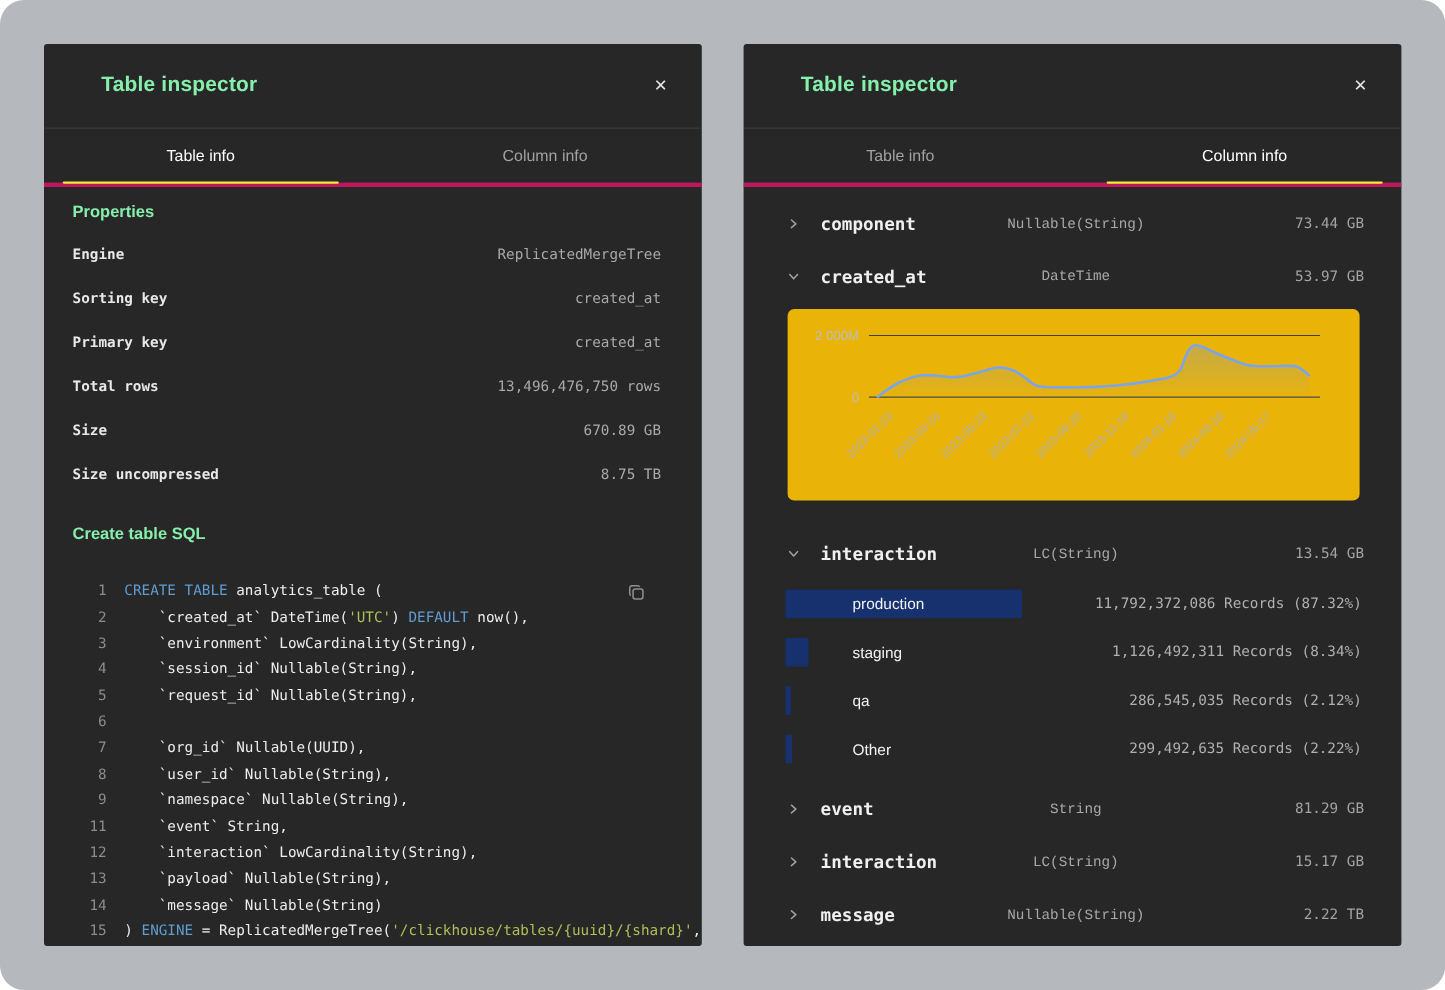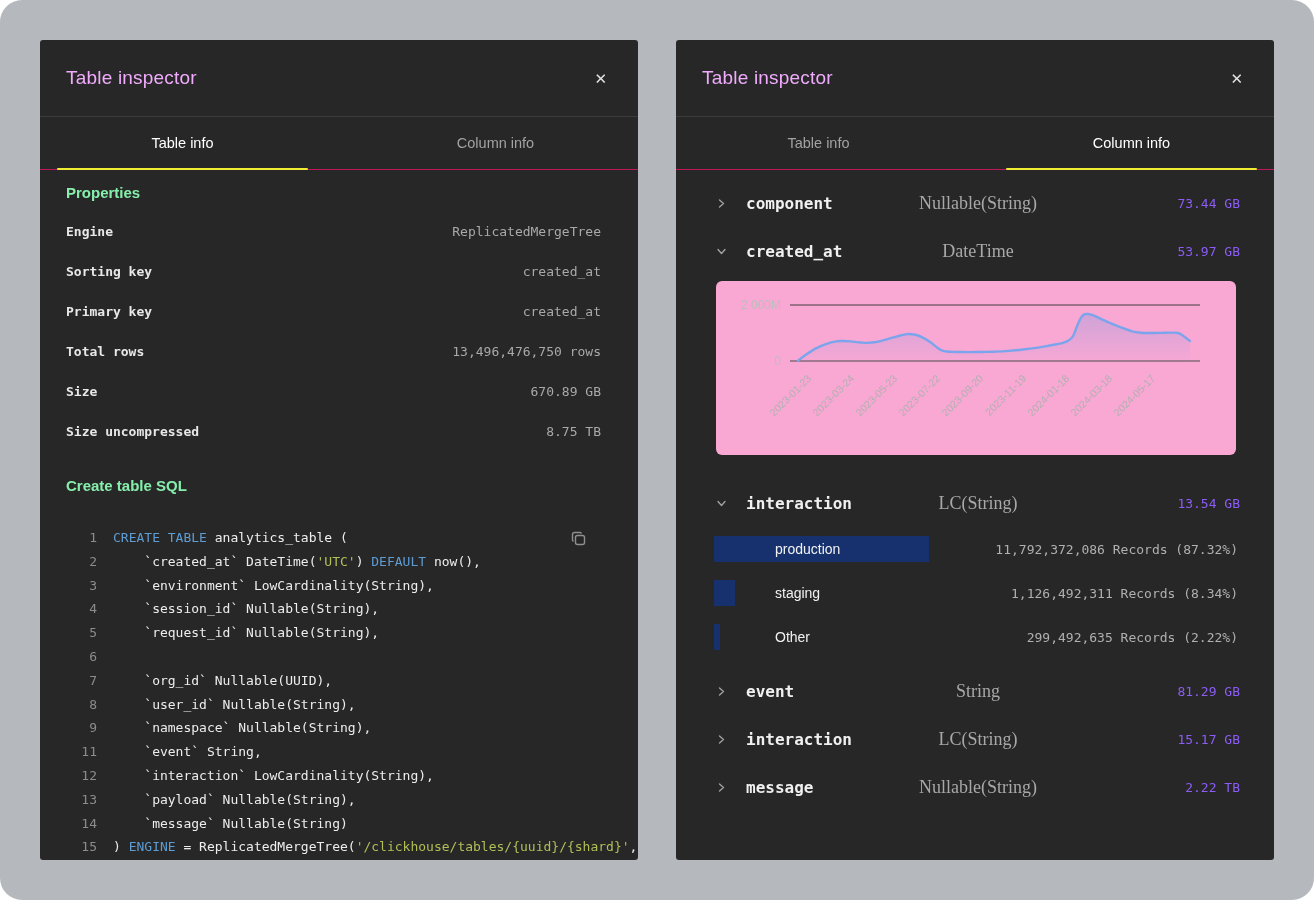--- a/index.html
+++ b/index.html
@@ -4,24 +4,24 @@
 <style>
   * { margin:0; padding:0; box-sizing:border-box; }
   html,body { background:#ffffff; font-family:"Liberation Sans", sans-serif; }
   .stage { position:relative; width:1314px; height:900px; background:#b5b8bd; border-radius:22px; overflow:hidden; }
 
   .panel { position:absolute; top:40px; width:598px; height:820px; background:#272727; border-radius:3px; overflow:hidden; }
   #left-panel  { left:40px; }
   #right-panel { left:676px; }
 
   .hdr { height:77px; display:flex; align-items:center; justify-content:space-between; padding:0 27px 0 26px; border-bottom:1px solid #3b3b3b; }
-  .hdr h1 { color:#f0abfc; font-size:19px; font-weight:normal; letter-spacing:.2px; }
+  .hdr h1 { color:#86efac; font-size:19px; font-weight:bold; letter-spacing:.2px;margin-left:26px; }
   .close-btn { background:none; border:none; color:#e3e3e3; font-size:15px; cursor:pointer; line-height:1; padding:4px; }
 
-  .tabs { display:flex; height:53px; border-bottom:1px solid #be185d;gap:28px; }
+  .tabs { display:flex; height:53px; border-bottom:4px solid #be185d;gap:28px; }
   .tab { position:relative; flex:1; display:flex; align-items:center; justify-content:center; font-size:14.5px; color:#a2a2a2; cursor:pointer; }
   .tab.active { color:#ffffff; }
   .tab.active::after { content:""; position:absolute; bottom:-1px; left:6%; width:88%; height:2.5px; background:var(--accent); border-radius:2px; }
 
   
   .lcontent { padding:0 37px 0 26px; }
   .sec-h { color:#86efac; font-size:15px; font-weight:bold; }
   .sec-h.props { margin-top:14px; }
   .prop-rows { margin-top:10px; }
   .prop-row { height:40px; display:flex; align-items:center; justify-content:space-between; }
@@ -36,24 +36,24 @@
   .seg-k { color:#5e9cd2; }
   .seg-s { color:#b2bf57; }
   .seg-p { color:#ededed; }
   .copy-btn { position:absolute; top:2px; right:11px; background:none; border:none; cursor:pointer; padding:2px; }
 
   
   .rcontent { padding:9px 34px 0 40px; }
   .col-row { position:relative; height:48px; display:flex; align-items:center; cursor:pointer; }
   .chev { width:30px; display:flex; align-items:center; flex:none; }
   .col-name { font-family:"DejaVu Sans Mono", monospace; font-size:16px; font-weight:bold; color:#f0f0f0; }
-  .col-type { position:absolute; left:50%; transform:translateX(-50%); font-family:Liberation Serif, serif; font-size:18px; color:#a8a8a8; }
-  .col-size { margin-left:auto; font-family:"DejaVu Sans Mono", monospace; font-size:13px; color:#8b5cf6; }
-
-  .chart-card { position:relative; width:520px; height:174px; margin:6px 0 24px 0; background:#f9a8d4; border-radius:6px; }
+  .col-type { position:absolute; left:50%; transform:translateX(-50%); font-family:Liberation Mono, monospace; font-size:13px; color:#a8a8a8; }
+  .col-size { margin-left:auto; font-family:"DejaVu Sans Mono", monospace; font-size:13px; color:#a3a3a3; }
+
+  .chart-card { position:relative; width:520px; height:174px; margin:6px 0 24px 0; background:#eab308; border-radius:6px; }
 
   .env-rows { margin-left:-2px; margin-bottom:8px; }
   .env-row { position:relative; height:44px; }
   .env-bar { position:absolute; left:0; top:9px; height:26px; background:#16316e; }
   .env-label { position:absolute; left:21px; top:50%; transform:translateY(-50%); color:#f2f2f2; font-size:14px;margin-left:40px; }
   .env-records { position:absolute; right:2px; top:50%; transform:translateY(-50%); font-family:"DejaVu Sans Mono", monospace; font-size:13px; color:#b0b0b0; }
 </style>
 </head>
 <body>
 
@@ -233,20 +233,25 @@
             <div class="env-bar" style="width: 214.8px; background: rgb(22, 49, 110);"></div>
             <span class="env-label">production</span>
             <span class="env-records">11,792,372,086 Records (87.32%)</span>
           </div>
           <div class="env-row">
             <div class="env-bar" style="width: 20.5px; background: rgb(22, 49, 110);"></div>
             <span class="env-label">staging</span>
             <span class="env-records">1,126,492,311 Records (8.34%)</span>
           </div>
           <div class="env-row">
+            <div class="env-bar" style="width: 5.2px; background: rgb(22, 49, 110);"></div>
+            <span class="env-label">qa</span>
+            <span class="env-records">286,545,035 Records (2.12%)</span>
+          </div>
+          <div class="env-row">
             <div class="env-bar" style="width: 5.5px; background: rgb(22, 49, 110);"></div>
             <span class="env-label">Other</span>
             <span class="env-records">299,492,635 Records (2.22%)</span>
           </div>
         </div>
         <div class="col-row">
           <span class="chev">
             <svg width="11" height="11" viewBox="0 0 11 11">
               <polyline points="3.5,2 7.5,5.5 3.5,9" fill="none" stroke="#a0a0a0" stroke-width="1.4" stroke-linecap="round" stroke-linejoin="round"></polyline>
             </svg>

